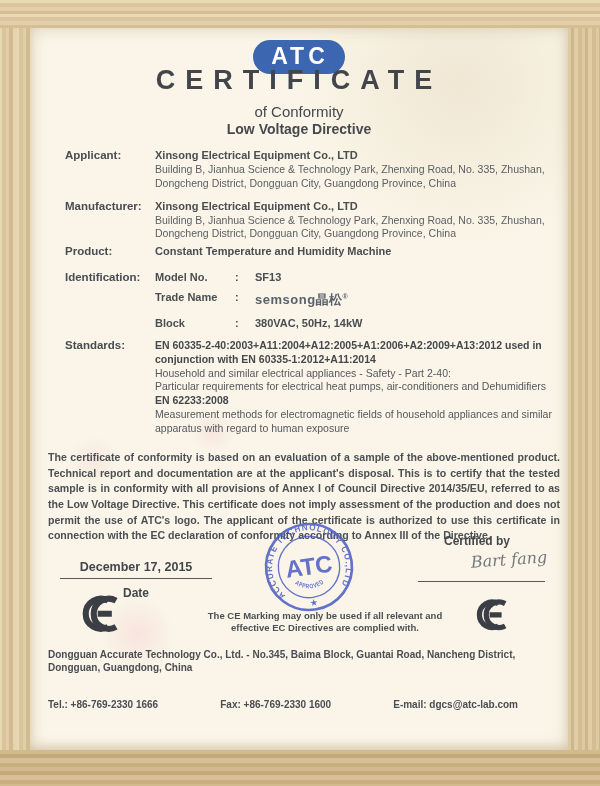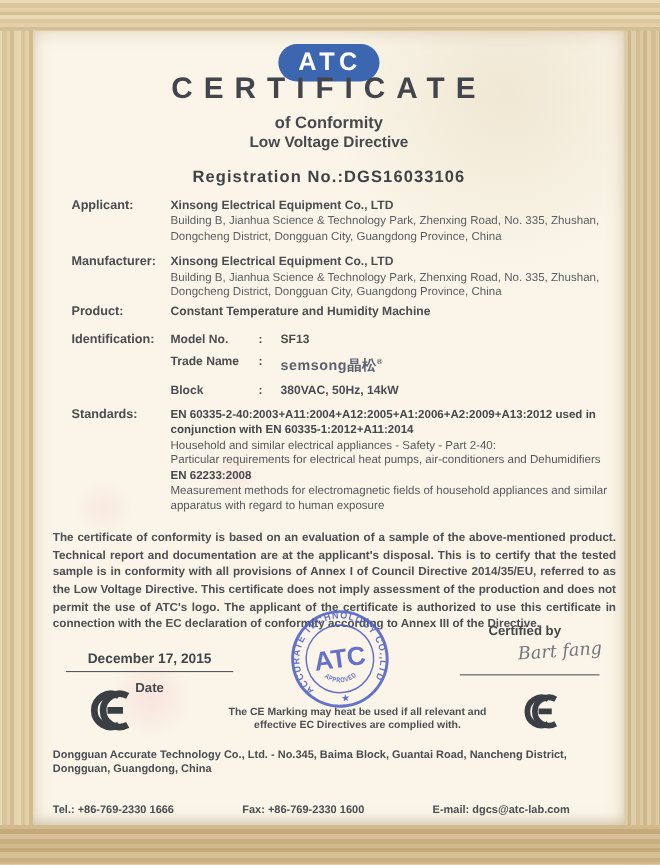--- a/index.html
+++ b/index.html
@@ -34,21 +34,21 @@
   .logo-pill{
     display:inline-block;background:var(--logo-blue);color:#fff;
     font-weight:bold;font-size:23px;letter-spacing:4px;
     padding:4px 16px 5px 18px;border-radius:18px;line-height:1.1;
   }
   .logo-wrap{margin-top:12px;position:relative;z-index:1;}
   .cert-title{
     margin-top:-9px;position:relative;z-index:2;
     font-size:27px;font-weight:bold;color:#42454b;letter-spacing:10px;
   }
-  .subtitle{margin-top:7px;font-size:15px;font-weight:bold;color:#46494e;}
+  .subtitle{margin-top:7px;font-size:15px;font-weight:normal;color:#46494e;}
   .directive1{margin-top:6px;font-size:15px;font-weight:bold;color:#46494e;}
   .directive2{margin-top:1px;font-size:14px;font-weight:bold;color:#46494e;}
   .registration{margin-top:15px;font-size:15px;font-weight:bold;color:#3f4247;letter-spacing:1px;}
   
   .fields{margin-top:12px;}
   .frow{display:flex;align-items:flex-start;margin-top:9px;}
   .flabel{width:90px;margin-left:35px;font-size:11.5px;font-weight:bold;color:#494c51;flex:none;}
   .fcontent{width:404px;flex:none;}
   .fname{font-size:11px;font-weight:bold;color:#4a4d52;}
   .faddr{font-size:10.5px;color:#5b5e63;line-height:1.3;margin-top:2px;}
@@ -101,21 +101,20 @@
 <div class="frame frame-bottom"></div>
 
 <div class="paper">
 
   <div class="center logo-wrap">
     <span class="logo-pill">ATC</span>
   </div>
   <div class="center cert-title">CERTIFICATE</div>
   <div class="center subtitle">of Conformity</div>
   <div class="center directive2">Low Voltage Directive</div>
-  <div class="center registration">Registration No.:DGS16033106</div>
 
   <div class="fields">
 
     <div class="frow">
       <div class="flabel">Applicant:</div>
       <div class="fcontent">
         <div class="fname">Xinsong Electrical Equipment Co., LTD</div>
         <div class="faddr">Building B, Jianhua Science &amp; Technology Park, Zhenxing Road, No. 335, Zhushan, Dongcheng District, Dongguan City, Guangdong Province, China</div>
       </div>
     </div>
@@ -193,21 +192,21 @@
       </text>
       <text x="60" y="111" text-anchor="middle" font-size="12" fill="#4a5cc4">★</text>
     </svg>
 
     <svg class="ce-big" viewBox="0 0 105 85" aria-label="CE">
       <path d="M 76 14 A 32 32 0 1 0 76 70" fill="none" stroke="#3b3e44" stroke-width="13"></path>
       <path d="M 101 14 A 32 32 0 1 0 101 70 M 62 42 L 92 42" fill="none" stroke="#3b3e44" stroke-width="13" transform="translate(-8,0)"></path>
     </svg>
 
     <div class="ce-note">
-      <div>The CE Marking may heat be used if all relevant and</div>
+      <div>The CE Marking may only be used if all relevant and</div>
       <div>effective EC Directives are complied with.</div>
     </div>
 
     <svg class="ce-small" viewBox="0 0 105 85" aria-label="CE">
       <path d="M 76 14 A 32 32 0 1 0 76 70" fill="none" stroke="#3b3e44" stroke-width="13"></path>
       <path d="M 101 14 A 32 32 0 1 0 101 70 M 62 42 L 92 42" fill="none" stroke="#3b3e44" stroke-width="13" transform="translate(-8,0)"></path>
     </svg>
   </div>
 
   <div class="footer">

